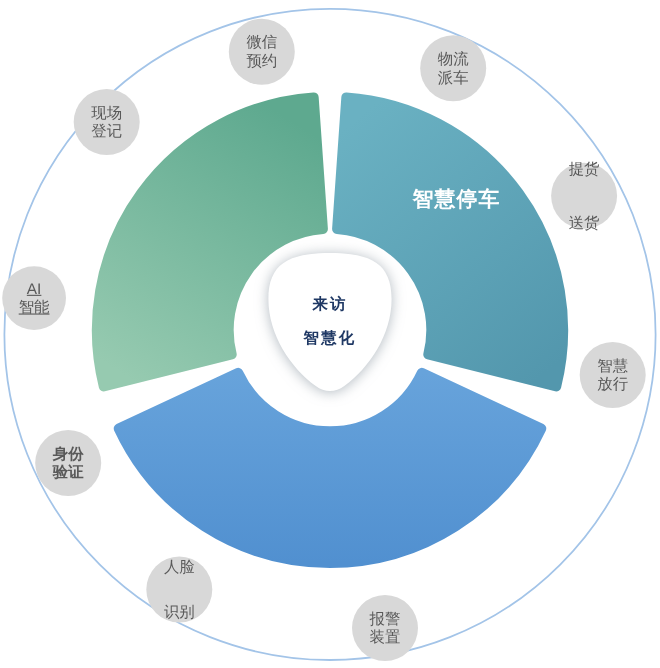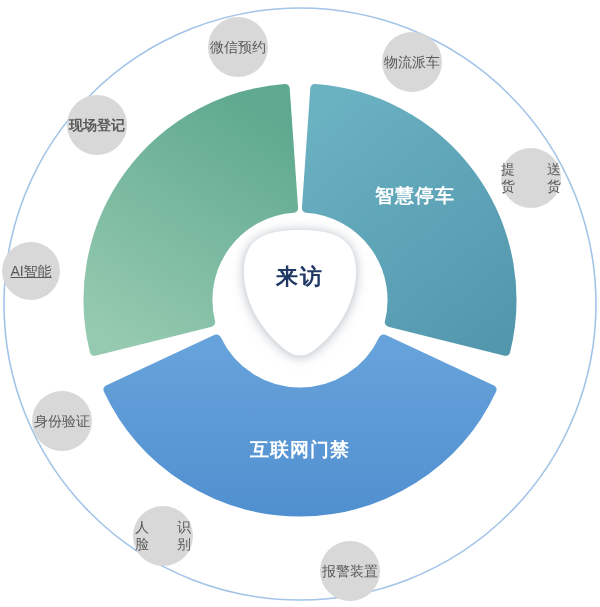--- a/index.html
+++ b/index.html
@@ -4,32 +4,32 @@
 <style>
   * { margin:0; padding:0; box-sizing:border-box; }
   html,body { background:#ffffff; }
   body { font-family:"Liberation Sans","DejaVu Sans",sans-serif; }
   .stage { position:relative; width:600px; height:607px; background:#ffffff; overflow:hidden; }
   .stage > svg { position:absolute; left:0; top:0; }
   .sat {
     position:absolute; border-radius:50%;
     background:var(--satellite-fill,#d8d8d8);
     color:var(--satellite-text,#595959);
-    display:flex; align-items:center; justify-content:center;
+    display:flex; flex-direction:column; align-items:center; justify-content:center;
     font-size:14px; line-height:17px; text-align:center;
   }
   .sat span { display:block; }
   .seg-label {
     position:absolute; color:var(--segment-label,#ffffff);
     font-weight:bold; font-size:19px; text-align:center; letter-spacing:1px;
   }
   .seg-label span { display:block; line-height:27px; }
   .center-label {
     position:absolute; left:240px; top:261px; width:120px; text-align:center;
-    color:var(--center-text,#1f3864); font-weight:bold; font-size:22px;
+    color:var(--center-text,#1f3864); font-weight:bold; font-size:14px;
   }
   .center-label span { display:block; line-height:31px; letter-spacing:2px; }
   .blob { filter: drop-shadow(0px 1px 6px rgba(100,115,130,0.5)); }
 </style>
 </head>
 <body>
 
 <div class="stage">
 
   <svg width="600" height="607" viewBox="0 0 600 607">
@@ -56,55 +56,57 @@
 
     <path d="M 492.1 389.6 A 212 212 0 0 1 107.9 389.6 L 216.6 338.9 A 92 92 0 0 0 383.4 338.9 Z" fill="url(#gradBlue)" stroke="url(#gradBlue)" stroke-width="9" stroke-linejoin="round"></path>
 
     <path class="blob" d="M 244 272 C 244 240, 262 230, 300 230 C 338 230, 356 240, 356 272
              C 356 304, 336 334, 313 351 C 305 357, 295 357, 287 351
              C 264 334, 244 304, 244 272 Z" fill="#ffffff"></path>
   </svg>
 
   <div class="center-label">
     <span>来访</span>
+    <span>智慧化</span>
   </div>
 
-  <div class="seg-label" style="left:345px; top:182px; width:140px;">
+  <div class="seg-label" style="left:345px; top:168px; width:140px;">
     <span>智慧停车</span>
-  </div>
-  <div class="seg-label" style="left:220px; top:436px; width:160px;">
-    <span>互联网门禁</span>
   </div>
 
   <div class="sat" style="left:208px; top:17px;  width:60px; height:60px;">
     <span>微信</span>
     <span>预约</span>
   </div>
   <div class="sat" style="left:382px; top:32px;  width:60px; height:60px;text-align:right;">
     <span>物流</span>
     <span>派车</span>
   </div>
   <div class="sat" style="left:501px; top:148px; width:60px; height:60px;gap:32px;">
     <span>提货</span>
     <span>送货</span>
   </div>
+  <div class="sat" style="left:527px; top:311px; width:60px; height:60px;">
+    <span>智慧</span>
+    <span>放行</span>
+  </div>
   <div class="sat" style="left:320px; top:541px; width:60px; height:60px;">
     <span>报警</span>
     <span>装置</span>
   </div>
   <div class="sat" style="left:133px; top:506px; width:60px; height:60px;gap:24px;">
     <span>人脸</span>
     <span>识别</span>
   </div>
-  <div class="sat" style="left:32px;  top:391px; width:60px; height:60px;">
+  <div class="sat" style="left:32px;  top:391px; width:60px; height:60px;font-weight:bold;">
     <span>身份</span>
     <span>验证</span>
   </div>
   <div class="sat" style="left:2px;   top:242px; width:58px; height:58px;text-decoration:underline;">
     <span>AI</span>
     <span>智能</span>
   </div>
-  <div class="sat" style="left:67px;  top:95px;  width:60px; height:60px;font-weight:bold;">
+  <div class="sat" style="left:67px;  top:81px;  width:60px; height:60px;">
     <span>现场</span>
     <span>登记</span>
   </div>
 
 </div>
 
 </body></html>

